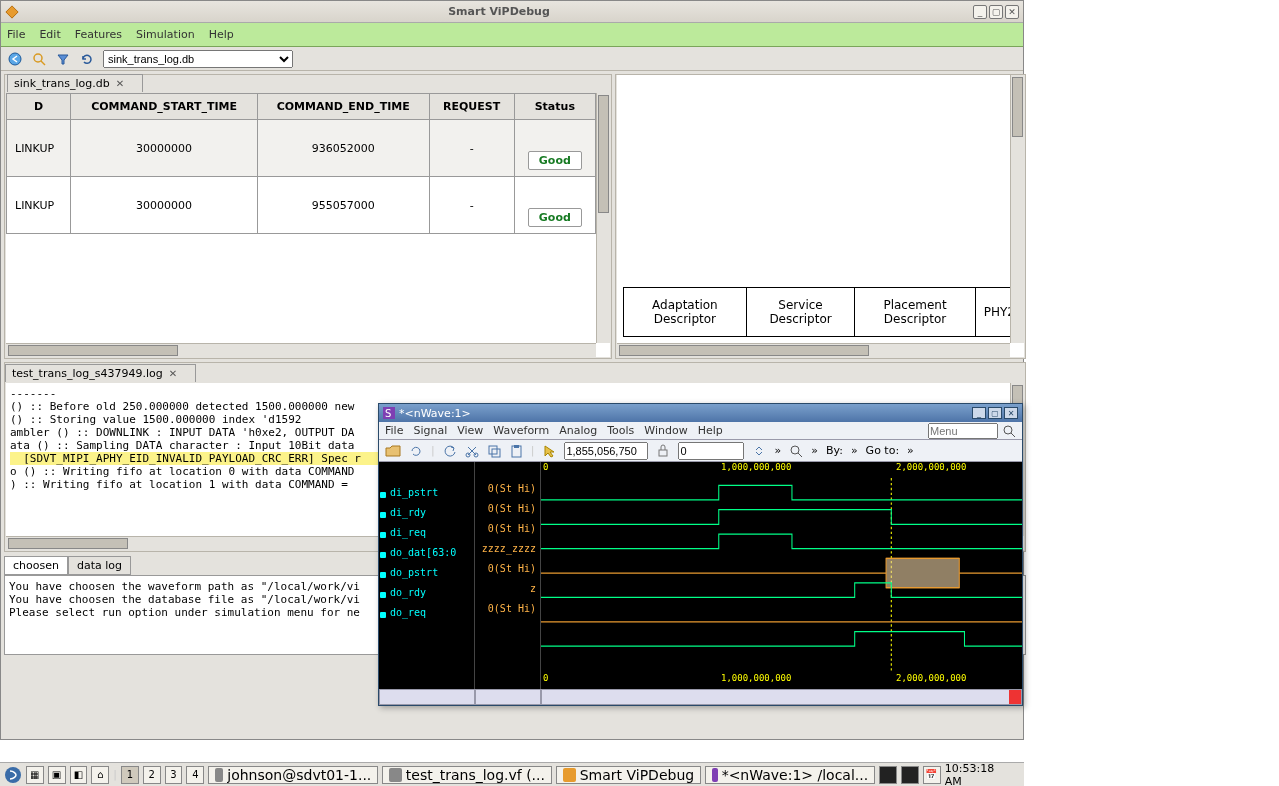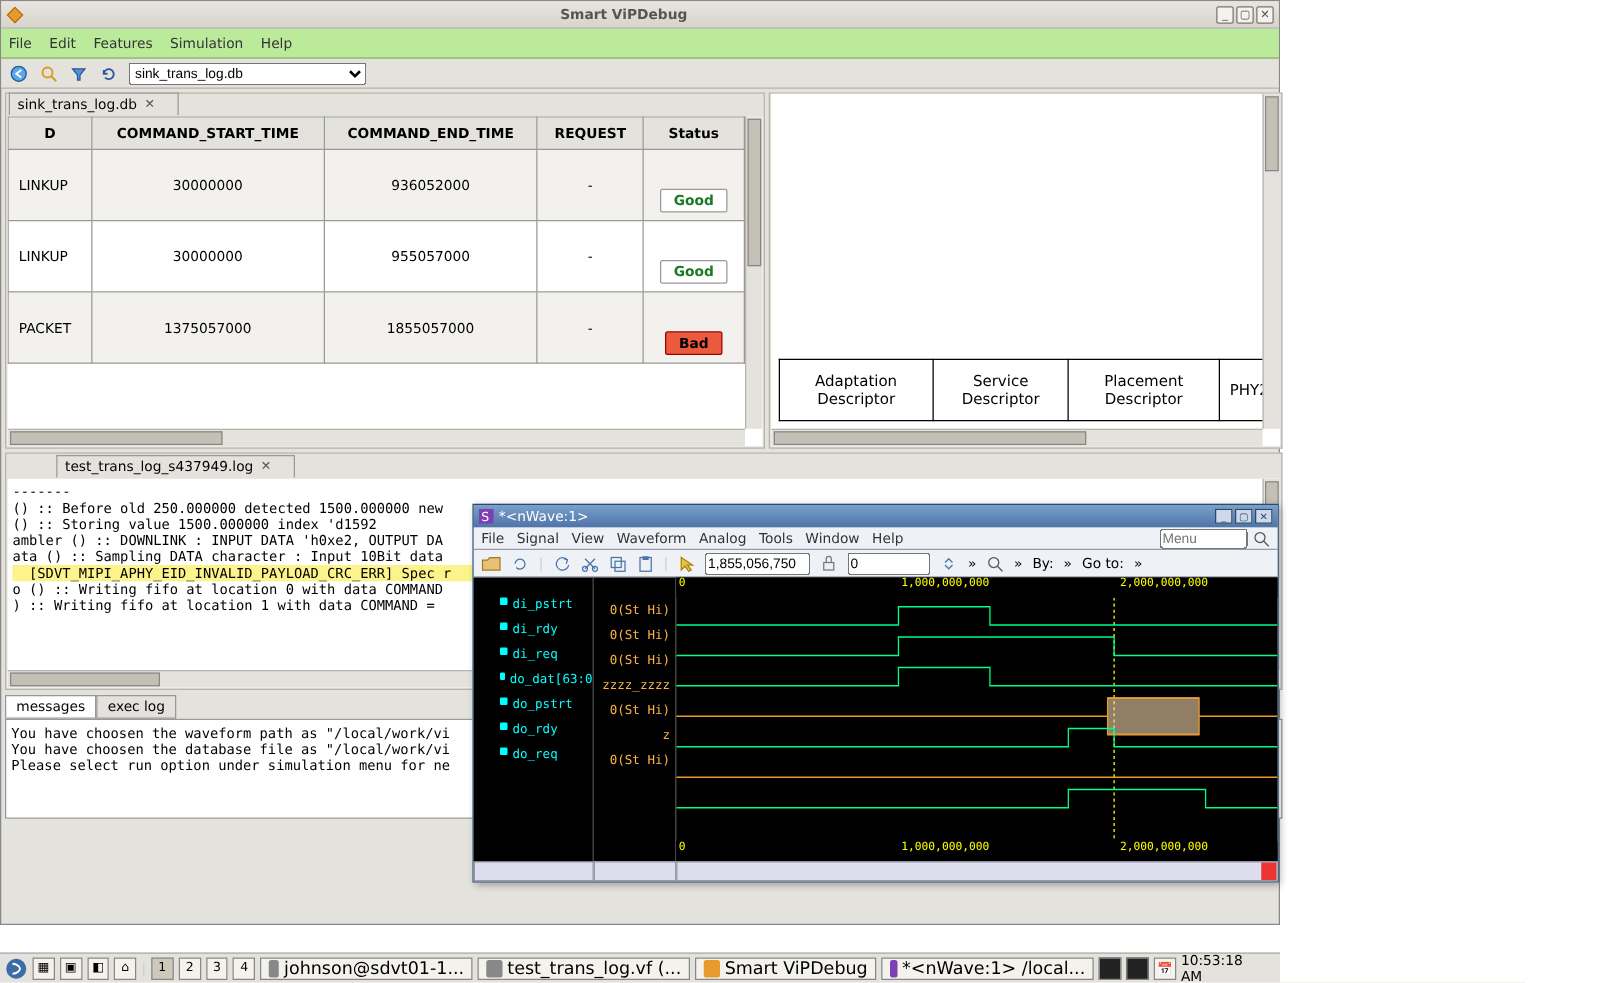--- a/index.html
+++ b/index.html
@@ -69,21 +69,21 @@
 .nwave-title .wb { width:14px; height:12px; background:#cdd9ea; border:1px solid #2a4a6a; font-size:8px; display:flex; align-items:center; justify-content:center; color:#2a4a6a;}
 .nwave-menu { height: 18px; background:#eef1f6; border-bottom:1px solid #99a; display:flex; align-items:center; padding:0 6px; gap:10px; font-size:11px; color:#333;}
 .nwave-menu .right { margin-left:auto; display:flex; gap:4px; align-items:center;}
 .nwave-menu input { width:70px; height:16px; font-size:11px;}
 .nwave-tb { height: 22px; background:#eef1f6; border-bottom:1px solid #99a; display:flex; align-items:center; padding:0 6px; gap:8px; font-size:11px;}
 .nwave-tb input { height:18px; font-size:11px; }
 .nwave-body { display:flex; height: calc(100% - 18px - 18px - 22px - 16px); }
 .sigcol { width:96px; background:#000; border-right:1px solid #444; position:relative; overflow:hidden;}
 .valcol { width:66px; background:#000; border-right:1px solid #444; }
 .wavecol { flex:1; background:#000; position:relative; }
-.sig-row { color:#0ff; font-family:"DejaVu Sans Mono",monospace; font-size:10px; height:20px; display:flex; align-items:flex-start; padding-left:21px;}
+.sig-row { color:#0ff; font-family:"DejaVu Sans Mono",monospace; font-size:10px; height:20px; display:flex; align-items:flex-end; padding-left:1px;}
 .sig-row .dot{ width:6px; height:6px; background:#0ff; margin-right:4px; border-radius:1px;}
 .val-row { color:#ffb347; font-family:"DejaVu Sans Mono",monospace; font-size:10px; height:20px; display:flex; align-items:center; justify-content:flex-end; padding-right:4px;}
 .ruler { height:16px; background:#000; color:#ff0; font-family:"DejaVu Sans Mono",monospace; font-size:9px; position:relative;}
 .ruler .tick { position:absolute; top:0; }
 .wave-svg { width:100%; height:calc(100% - 32px); }
 .nwave-scroll { height:16px; background:#dde; display:flex;}
 .nwave-scroll .seg { border:1px solid #99a;}
 .marker-red { position:absolute; right:0; top:0; bottom:0; width:12px; background:#e33;}
 
 
@@ -170,27 +170,20 @@
             <td>-</td>
             <td><span class="status-badge good">Good</span></td>
           </tr>
           <tr>
             <td>LINKUP</td>
             <td>30000000</td>
             <td>955057000</td>
             <td>-</td>
             <td><span class="status-badge good">Good</span></td>
           </tr>
-          <tr>
-            <td>PACKET</td>
-            <td>1375057000</td>
-            <td>1855057000</td>
-            <td>-</td>
-            <td><span class="status-badge bad">Bad</span></td>
-          </tr>
         </tbody>
           </table>
         <div class="scroll-v">
             <div class="scroll-thumb" style="top:2px;left:1px;right:1px;height:118px;"></div>
           </div>
         <div class="scroll-h">
             <div class="scroll-thumb" style="left:2px;top:1px;bottom:1px;width:170px;"></div>
           </div>
       </div>
     </div>
@@ -213,21 +206,21 @@
         <div class="scroll-h">
             <div class="scroll-thumb" style="left:2px;top:1px;bottom:1px;width:250px;"></div>
           </div>
       </div>
     </div>
 
     <div class="lower">
 
       <div class="panel logpanel" style="height:190px;">
         <div class="logtab-hdr">
-          <div class="panel-tab" style="position:relative;top:0;left:0;margin-left:40px;">
+          <div class="panel-tab" style="position:relative;top:0;left:0;">
             <span>test_trans_log_s437949.log</span>
             <span class="close">✕</span>
           </div>
         </div>
         <div class="panel-body" style="top:20px;">
           <div id="log-lines">
               <div class="log-line">-------</div>
               <div class="log-line"></div>
               <div class="log-line">() :: Before old 250.000000 detected 1500.000000 new</div>
               <div class="log-line">() :: Storing value 1500.000000 index 'd1592</div>
@@ -241,22 +234,22 @@
               <div class="scroll-thumb" style="top:2px;left:1px;right:1px;height:100px;"></div>
             </div>
           <div class="scroll-h">
               <div class="scroll-thumb" style="left:2px;top:1px;bottom:1px;width:120px;"></div>
             </div>
         </div>
       </div>
 
       <div class="msgpanel">
         <div class="msgtabs">
-          <div class="msgtab active">messages</div>
-          <div class="msgtab">exec log</div>
+          <div class="msgtab active">choosen</div>
+          <div class="msgtab">data log</div>
         </div>
         <div class="msgbody" id="msg-lines">
             <div class="log-line">You have choosen the waveform path as "/local/work/vi</div>
             <div class="log-line">You have choosen the database file as "/local/work/vi</div>
             <div class="log-line">Please select run option under simulation menu for ne</div>
           </div>
       </div>
     </div>
 
   </div>

